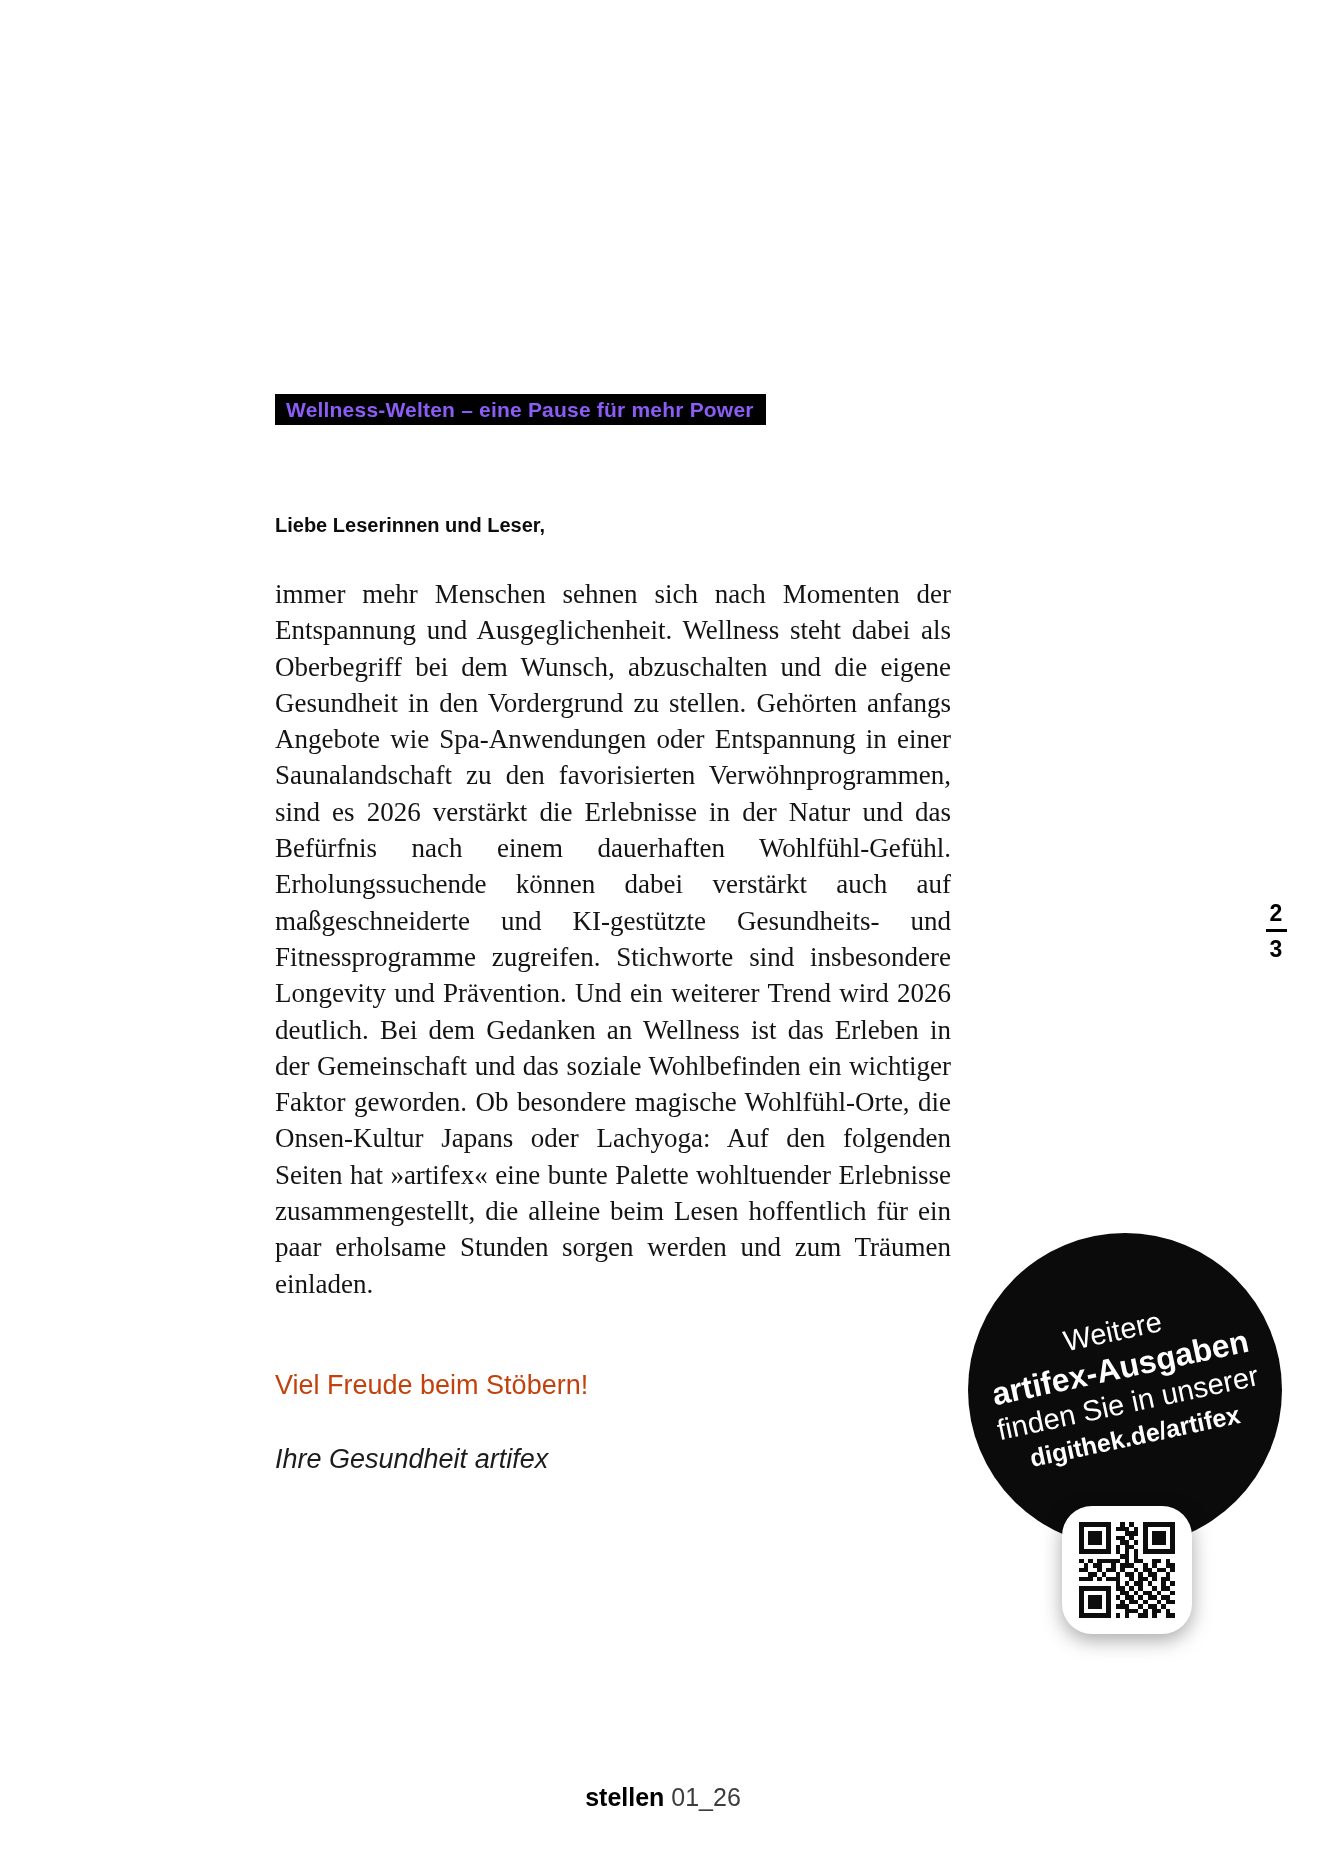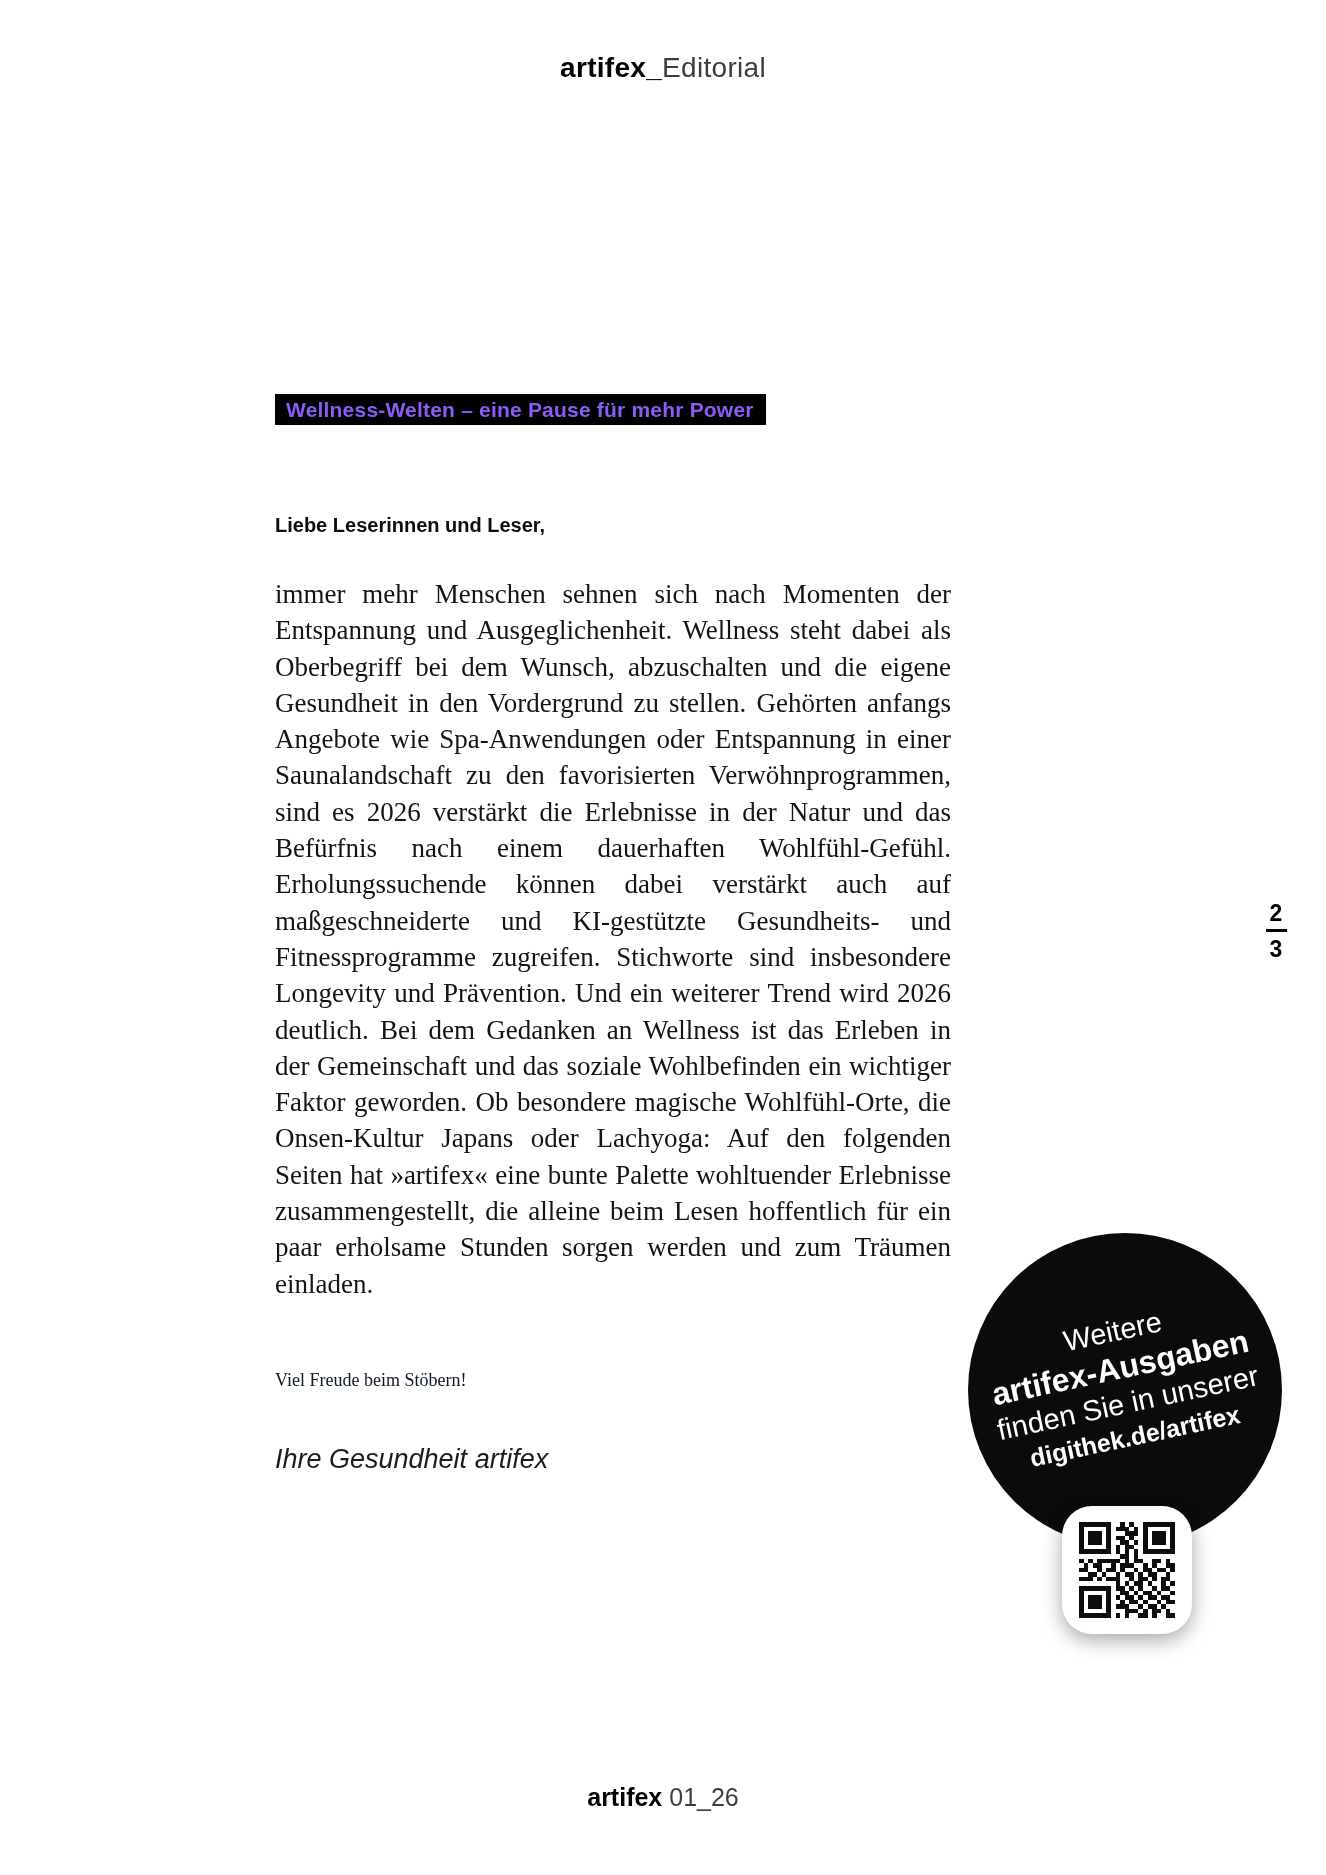--- a/index.html
+++ b/index.html
@@ -56,23 +56,23 @@
     width: 676px;
     font-family: "Liberation Serif", serif;
     font-size: 27px;
     line-height: 36.3px;
     text-align: justify;
     color: #141414;
   }
   .closing {
     position: absolute;
     left: 275px; top: 1370px;
-    font-family: Liberation Serif, serif;
-    font-size: 18px;
-    color: #0f172a;
+    font-family: Liberation Sans, sans-serif;
+    font-size: 27px;
+    color: #c2410c;
   }
   .signature {
     position: absolute;
     left: 275px; top: 1444px;
     font-style: italic;
     font-size: 27px;
     color: #1c1c1c;
   }
 
   
@@ -141,23 +141,20 @@
     font-size: 25px;
   }
   .footer .brand { font-weight: 700; color: #000; }
   .footer .issue { font-weight: 300; color: #3d3d3d; }
 </style>
 </head>
 <body>
 
 <div class="page">
 
-  <div class="masthead">
-    <span class="brand">artifex_</span><span class="section">Editorial</span>
-  </div>
 
   <div class="banner">Wellness-Welten – eine Pause für mehr Power</div>
 
   <div class="greeting">Liebe Leserinnen und Leser,</div>
 
   <div class="body-text">immer mehr Menschen sehnen sich nach Momenten der Entspannung und Ausgeglichenheit. Wellness steht dabei als Oberbegriff bei dem Wunsch, abzuschalten und die eigene Gesundheit in den Vordergrund zu stellen. Gehörten anfangs Angebote wie Spa-Anwendungen oder Entspannung in einer Saunalandschaft zu den favorisierten Verwöhnprogrammen, sind es 2026 verstärkt die Erlebnisse in der Natur und das Befürfnis nach einem dauerhaften Wohlfühl-Gefühl. Erholungssuchende können dabei verstärkt auch auf maßgeschneiderte und KI-gestützte Gesundheits- und Fitnessprogramme zugreifen. Stichworte sind insbesondere Longevity und Prävention. Und ein weiterer Trend wird 2026 deutlich. Bei dem Gedanken an Wellness ist das Erleben in der Gemeinschaft und das soziale Wohlbefinden ein wichtiger Faktor geworden. Ob besondere magische Wohlfühl-Orte, die Onsen-Kultur Japans oder Lachyoga: Auf den folgenden Seiten hat »artifex« eine bunte Palette wohltuender Erlebnisse zusammengestellt, die alleine beim Lesen hoffentlich für ein paar erholsame Stunden sorgen werden und zum Träumen einladen.</div>
 
   <div class="closing">Viel Freude beim Stöbern!</div>
 
   <div class="signature">Ihre Gesundheit artifex</div>
@@ -415,16 +412,16 @@
         <rect x="10" y="20" width="1" height="1" fill="#0d0d0d"></rect>
         <rect x="13" y="20" width="1" height="1" fill="#0d0d0d"></rect>
         <rect x="14" y="20" width="1" height="1" fill="#0d0d0d"></rect>
         <rect x="16" y="20" width="1" height="1" fill="#0d0d0d"></rect>
         <rect x="19" y="20" width="1" height="1" fill="#0d0d0d"></rect>
         <rect x="20" y="20" width="1" height="1" fill="#0d0d0d"></rect>
       </svg>
   </div>
 
   <div class="footer">
-    <span class="brand">artifex</span><span class="issue">&nbsp;</span><span class="issue">01_26</span>
+    <span class="brand">stellen</span><span class="issue">&nbsp;</span><span class="issue">01_26</span>
   </div>
 
 </div>
 
 </body></html>

